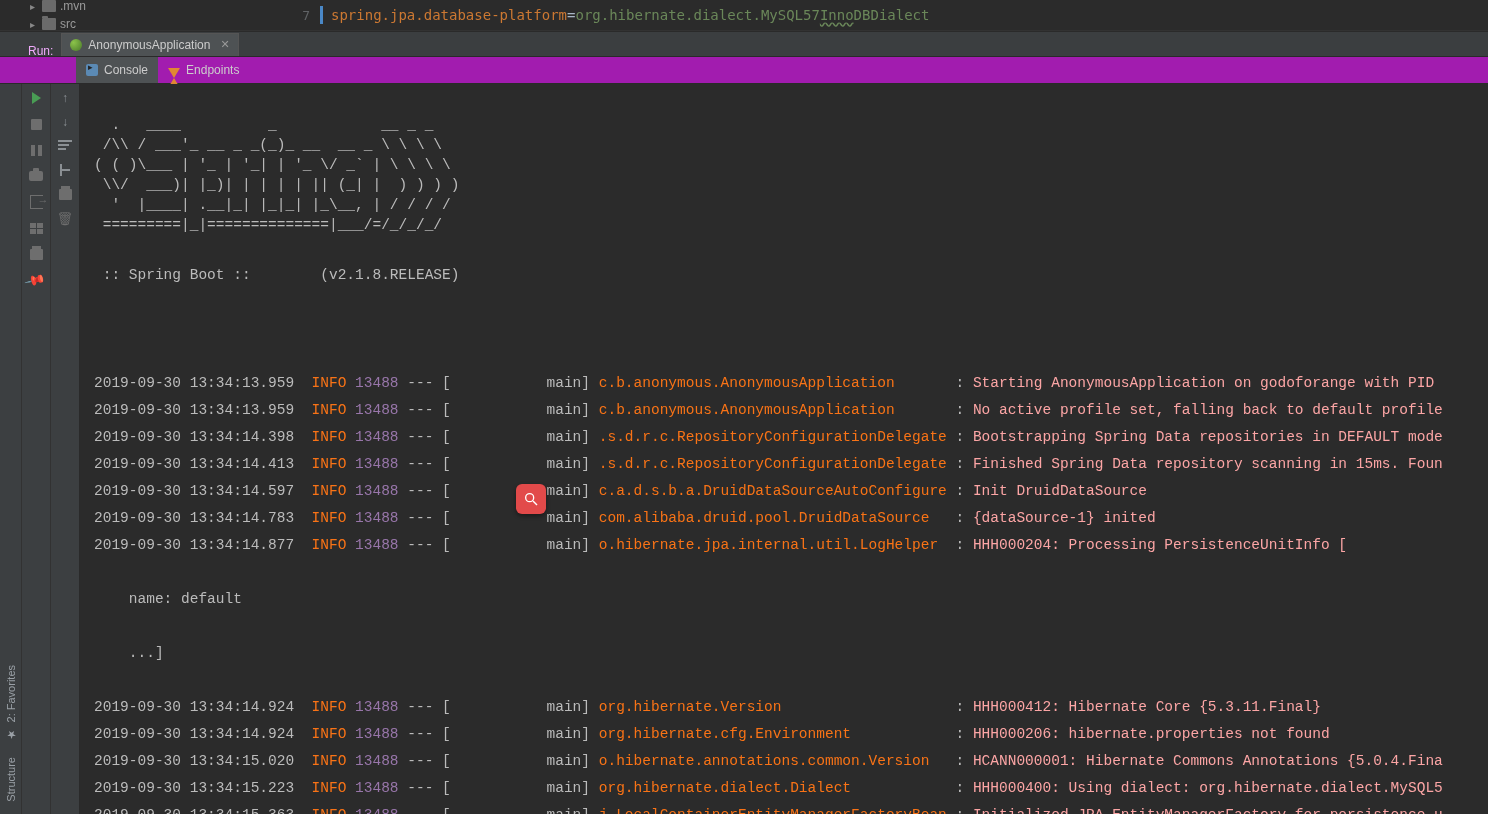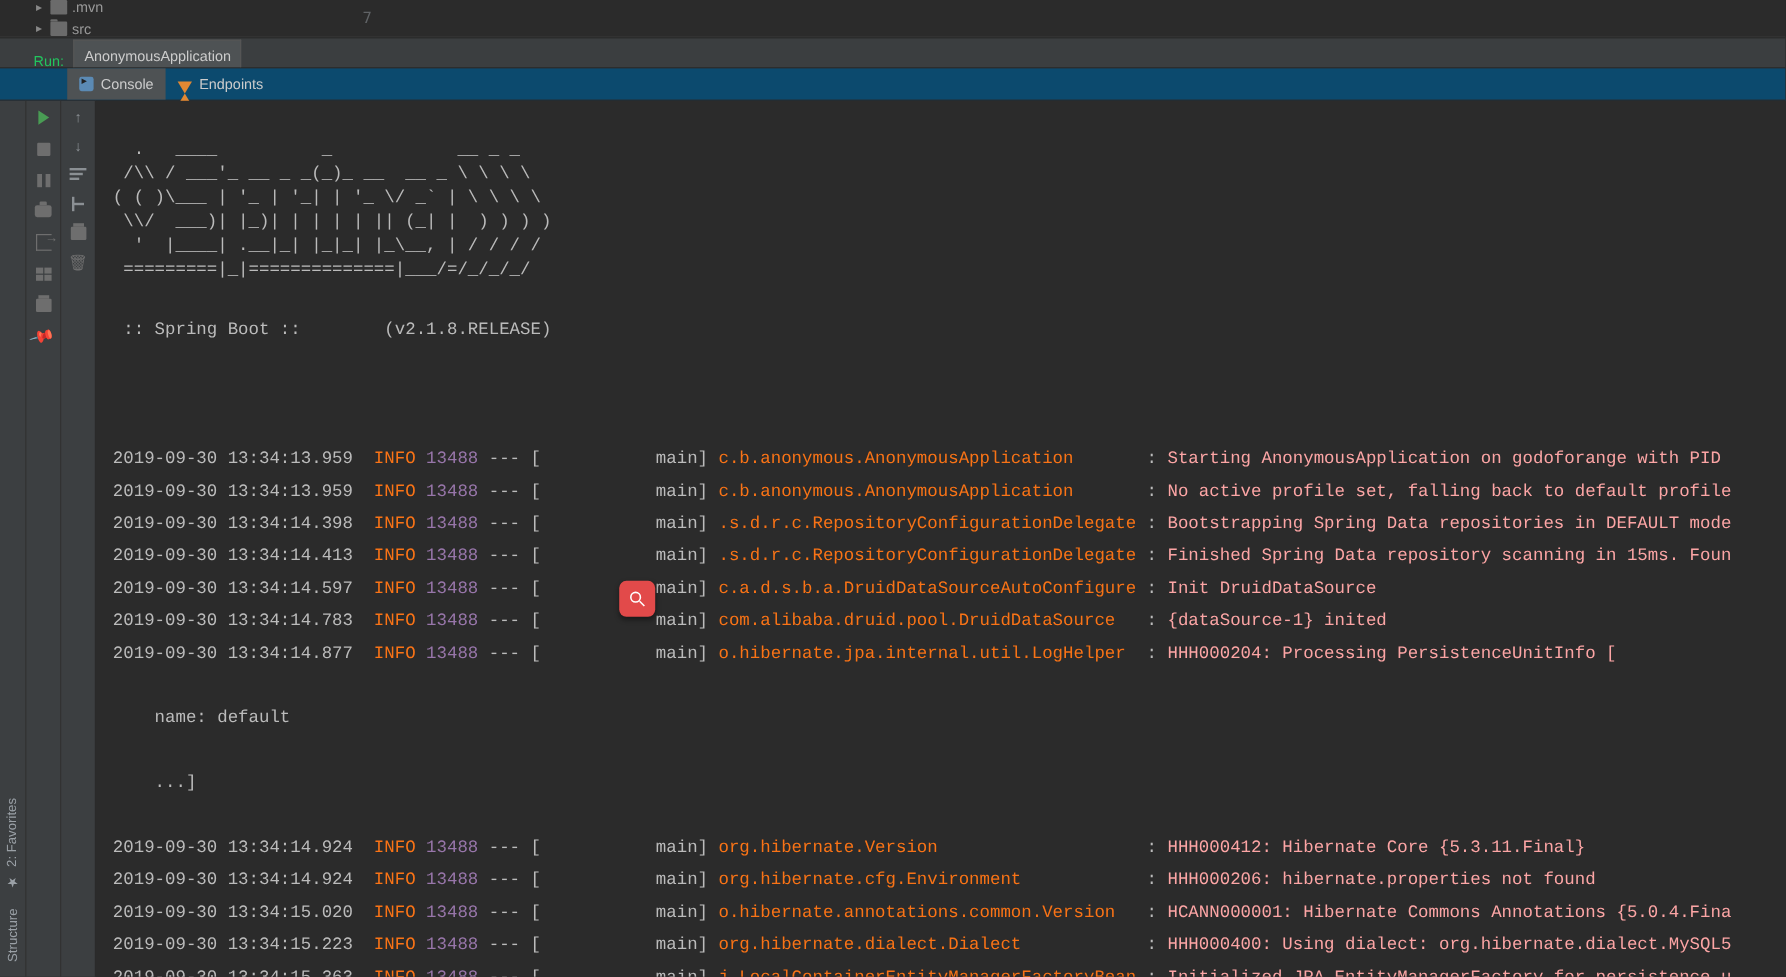--- a/index.html
+++ b/index.html
@@ -56,44 +56,43 @@
   .wavy { text-decoration: underline wavy #6a8759; text-underline-offset: 2px; }
 
   .run-bar {
     height: 24px;
     background: #3b3e40;
     border-top: 1px solid #2a2a2a;
     border-bottom: 1px solid #2a2a2a;
     display: flex;
     align-items: center;
   }
-  .run-label { color: #22c55e; padding: 0 8px 0 28px; margin-top: 13px; }
+  .run-label { color: #f0abfc; padding: 0 8px 0 28px; margin-top: 13px; }
   .run-tab {
     background: #4e5254;
     border: 1px solid #555;
     border-bottom: none;
     height: 22px;
     display: flex;
     align-items: center;
     padding: 0 8px;
     gap: 6px;
     color: #ccc;
-    flex-direction: column;
   }
   .spring-ico { width:12px; height:12px; border-radius:50%;
     background: radial-gradient(circle at 30% 30%, #8bc34a, #4a7a2a); }
   .close-x { color: #999; font-size: 11px; padding-left:4px; cursor:pointer; }
 
   .tool-row {
     height: 26px;
-    background: #0c4a6e;
+    background: #a21caf;
     border-bottom: 1px solid #2a2a2a;
     display: flex;
     align-items: center;
-    padding-left: 56px;
+    padding-left: 76px;
     gap: 0;
   }
   .tool-tab {
     display:flex; align-items:center; gap:6px;
     padding: 0 10px; height: 26px;
     color:#ccc;
   }
   .tool-tab.sel { background:#4e5254; }
   .tool-ico { width:12px; height:12px; display:inline-block; }
   .ico-console { background:#5b8ab4; border-radius:2px; position:relative; }
@@ -204,20 +203,28 @@
       <span>.mvn</span>
     </div>
     <div class="tree-row">
       <span class="tree-caret">▸</span>
       <span class="folder-icon"></span>
       <span>src</span>
     </div>
   </div>
   <div style="flex:1; display:flex; align-items:center; background:#2b2b2b; height:100%;">
     <div class="gutter-col">7</div>
+    <div class="editor-line">
+      <span class="ed-cursor-bar"></span>
+      <span class="prop-key">spring.jpa.database-platform</span>
+        <span class="prop-eq">=</span>
+        <span class="prop-val">org.hibernate.dialect.MySQL57</span>
+        <span class="prop-val wavy">Inno</span>
+        <span class="prop-val">DBDialect</span>
+    </div>
   </div>
 </div>
 
 <div class="run-bar">
   <span class="run-label">Run:</span>
   <div class="run-tab">
     <span class="spring-ico"></span>
     <span>AnonymousApplication</span>
     <span class="close-x">✕</span>
   </div>

